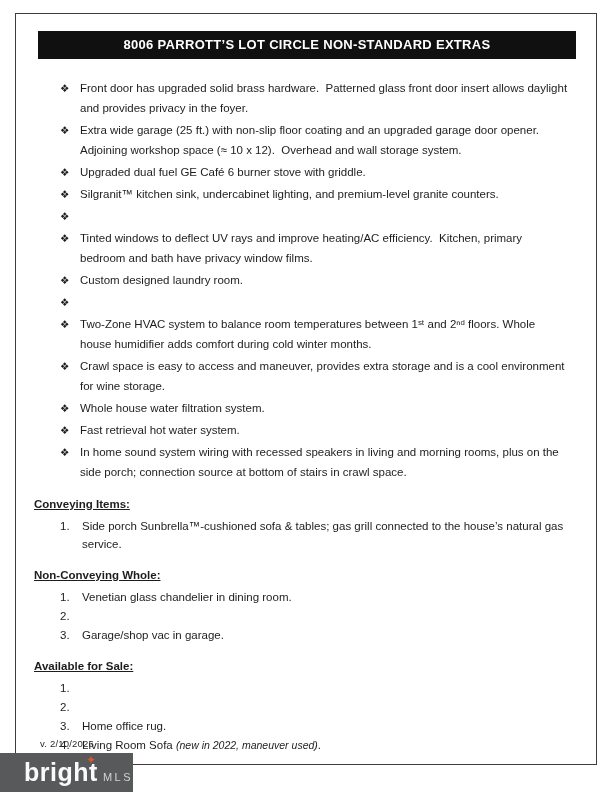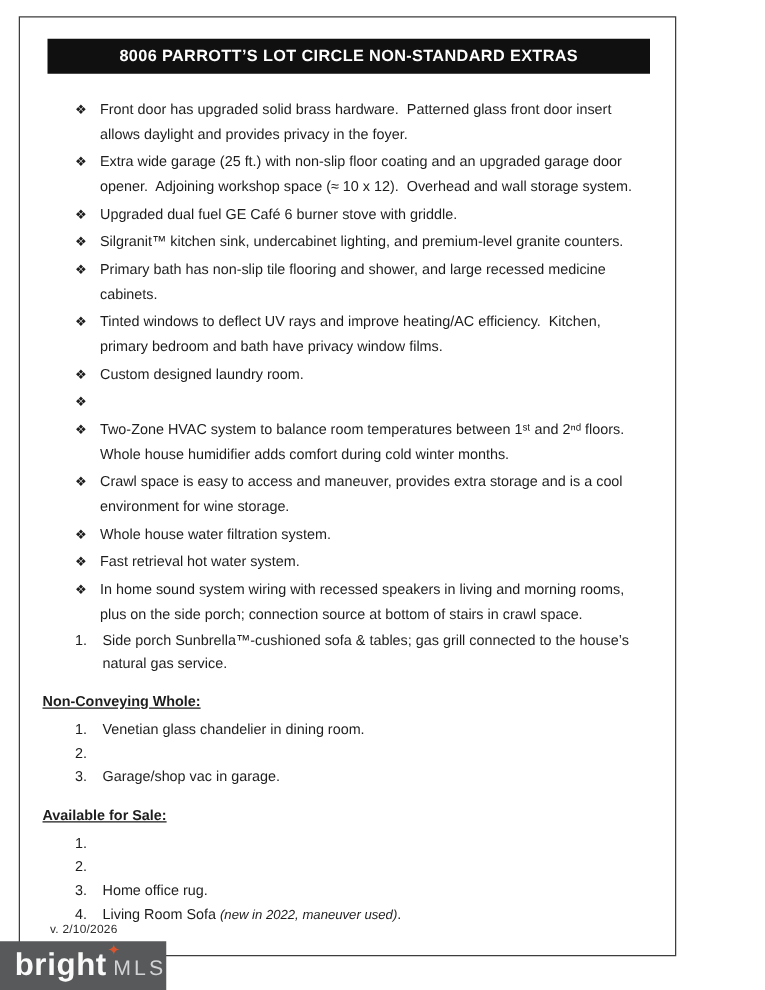--- a/index.html
+++ b/index.html
@@ -14,21 +14,21 @@
   html,body{width:612px;height:792px;}
   body{
     font-family:"Liberation Sans","DejaVu Sans",sans-serif;
     background:#ffffff;
     color:var(--text);
     position:relative;
     overflow:hidden;
   }
   .page{position:absolute;inset:0;background:#fff;}
   .frame{
-    position:absolute;left:15px;top:13px;width:526px;height:752px;
+    position:absolute;left:15px;top:13px;width:582px;height:752px;
     border:1px solid var(--border);
   }
   .title-bar{
     margin:17px 20px 0 22px;
     background:var(--title-bg);
     color:#fff;
     text-align:center;
     font-weight:bold;
     font-size:13px;
     letter-spacing:.3px;
@@ -91,21 +91,21 @@
   }
   .logo .brand{
     color:#fafafa;
     font-weight:bold;
     font-size:25px;
     letter-spacing:.5px;
     line-height:1.1;
   }
   .logo .suffix{
     color:var(--logo-suffix);
-    font-size:17px;
+    font-size:11px;
     letter-spacing:2.5px;
     margin-left:5px;
   }
   .logo .star{
     position:absolute;
     left:86px;top:1px;
     color:var(--logo-star);
     font-size:12px;
     line-height:1;
   }
@@ -136,21 +136,20 @@
     <span class="txt">Upgraded dual fuel GE Café 6 burner stove with griddle.</span>
   </li>
 
   <li>
     <span class="marker">❖</span>
     <span class="txt">Silgranit™ kitchen sink, undercabinet lighting, and premium-level granite counters.</span>
   </li>
 
   <li>
     <span class="marker">❖</span>
-    <span class="txt">Primary bath has non-slip tile flooring and shower, and large recessed medicine cabinets.</span>
   </li>
 
   <li>
     <span class="marker">❖</span>
     <span class="txt">Tinted windows to deflect UV rays and improve heating/AC efficiency.  Kitchen, primary bedroom and bath have privacy window films.</span>
   </li>
 
   <li>
     <span class="marker">❖</span>
     <span class="txt">Custom designed laundry room.</span>
@@ -179,20 +178,21 @@
     <span class="marker">❖</span>
     <span class="txt">Fast retrieval hot water system.</span>
   </li>
 
   <li>
     <span class="marker">❖</span>
     <span class="txt">In home sound system wiring with recessed speakers in living and morning rooms, plus on the side porch; connection source at bottom of stairs in crawl space.</span>
   </li>
 </ul>
 
+    <div class="section-heading">Conveying Items:</div>
     <ol class="numbered">
   <li>
     <span class="num">1.</span>
     <span class="txt"><span>Side porch Sunbrella™-cushioned sofa &amp; tables; gas grill connected to the house’s natural gas service.</span><span class="note"></span><span></span></span>
   </li>
 </ol>
 
     <div class="section-heading">Non-Conveying Whole:</div>
     <ol class="numbered">
   <li>

